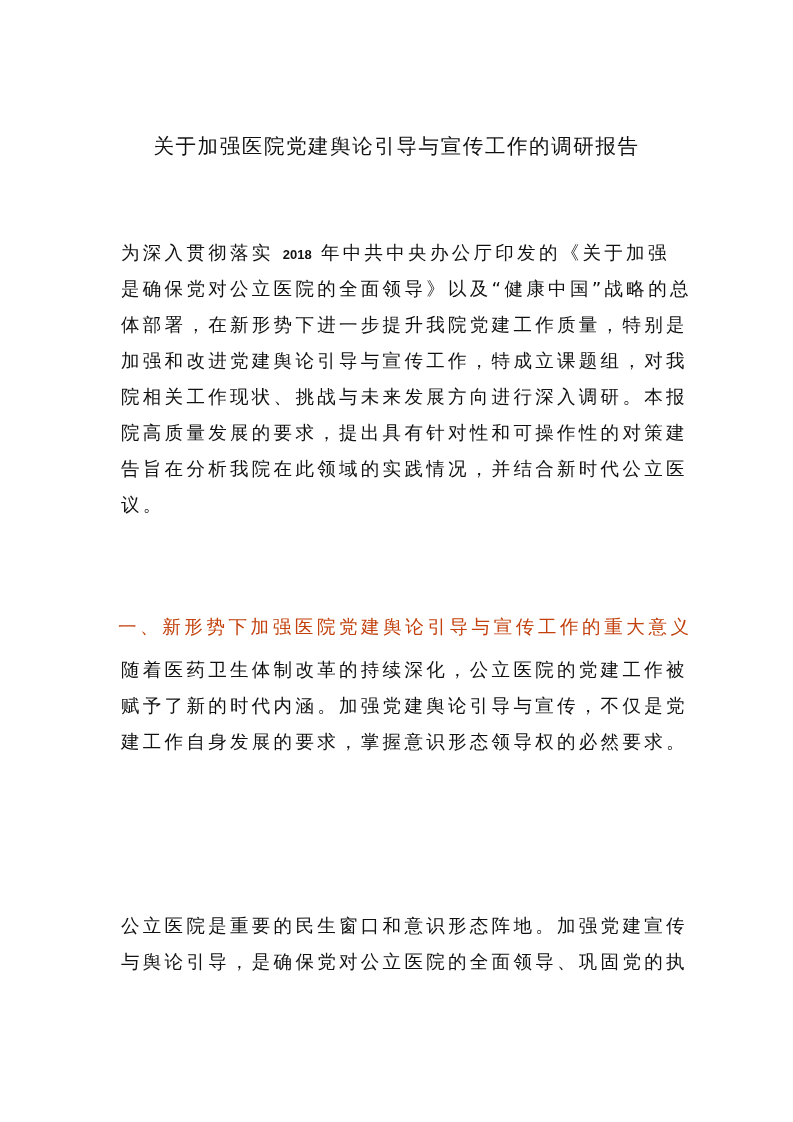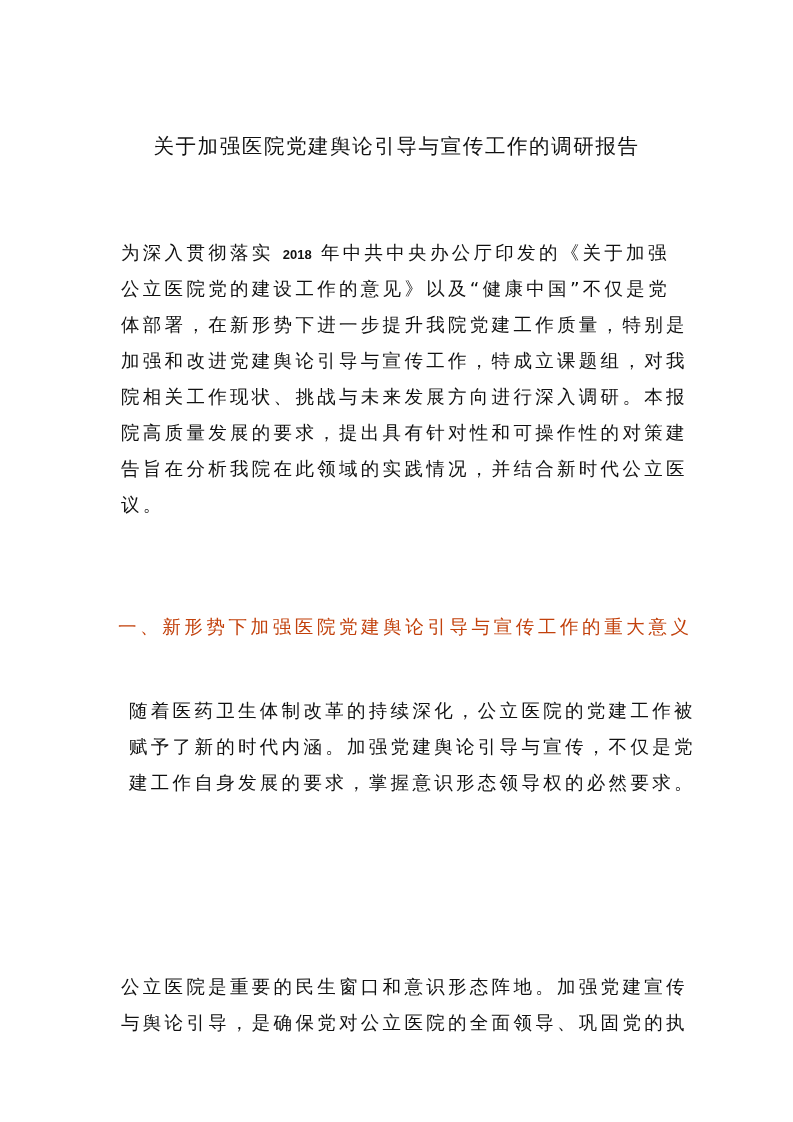--- a/index.html
+++ b/index.html
@@ -19,36 +19,36 @@
 <body>
 
 <div class="page">
 
   <div class="title">关于加强医院党建舆论引导与宣传工作的调研报告</div>
 
   <div class="block" style="top:235px;">
     <div class="line">
       <span id="introLine0">为深入贯彻落实 <span class="num">2018</span> 年中共中央办公厅印发的《关于加强</span>
     </div>
-    <div class="line">公立医院党的建设工作的意见》以及“健康中国”不仅是党</div>
+    <div class="line">是确保党对公立医院的全面领导》以及“健康中国”战略的总</div>
     <div class="line">体部署，在新形势下进一步提升我院党建工作质量，特别是</div>
     <div class="line">加强和改进党建舆论引导与宣传工作，特成立课题组，对我</div>
     <div class="line">院相关工作现状、挑战与未来发展方向进行深入调研。本报</div>
     <div class="line">院高质量发展的要求，提出具有针对性和可操作性的对策建</div>
     <div class="line">告旨在分析我院在此领域的实践情况，并结合新时代公立医</div>
     <div class="line">议。</div>
   </div>
 
   <div class="heading" style="top:609px;">一、新形势下加强医院党建舆论引导与宣传工作的重大意义</div>
 
-  <div class="block" style="top:693px;margin-left:8px;">
+  <div class="block" style="top:652px;">
     <div class="line">随着医药卫生体制改革的持续深化，公立医院的党建工作被</div>
     <div class="line">赋予了新的时代内涵。加强党建舆论引导与宣传，不仅是党</div>
     <div class="line">建工作自身发展的要求，掌握意识形态领导权的必然要求。</div>
   </div>
 
 
-  <div class="block" style="top:969px;">
+  <div class="block" style="top:908px;">
     <div class="line">公立医院是重要的民生窗口和意识形态阵地。加强党建宣传</div>
     <div class="line">与舆论引导，是确保党对公立医院的全面领导、巩固党的执</div>
   </div>
 
 </div>
 
 </body></html>

